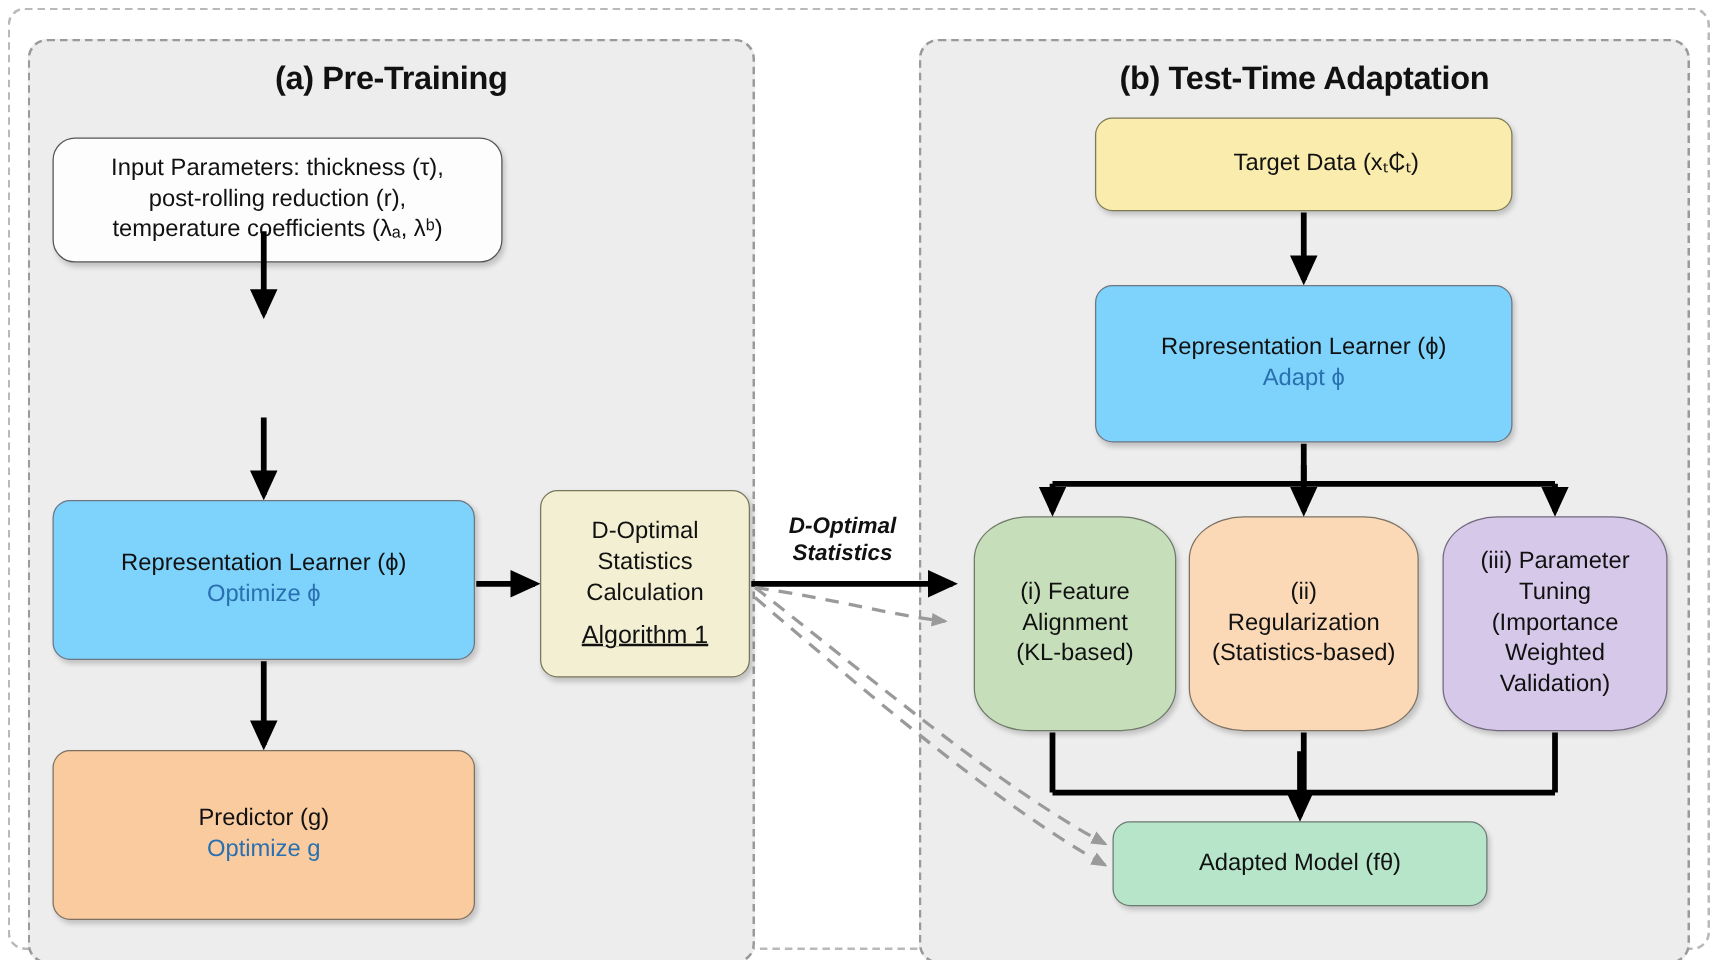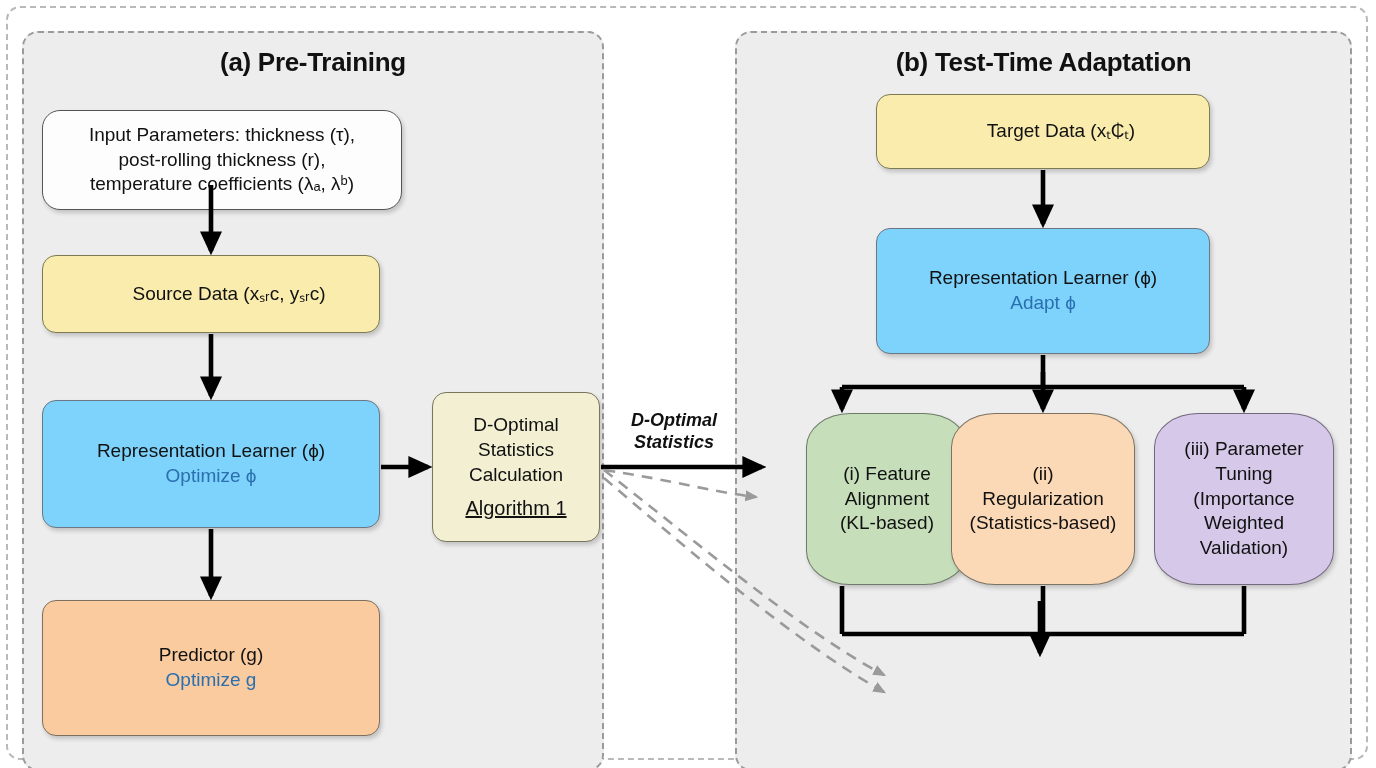--- a/index.html
+++ b/index.html
@@ -83,27 +83,24 @@
 <div id="stage">
 
   <div class="outer-frame"></div>
 
   <div class="panel" id="panel-a">
     <div class="panel-title">(a) Pre-Training</div>
   </div>
 
   <div class="node n-white" style="left:42px;top:84px;width:360px;height:100px;border-radius:18px;margin-top:26px;">
     <span class="line main">Input Parameters: thickness (τ),</span>
-    <span class="line main">post-rolling thickness (r),</span>
+    <span class="line main">post-rolling reduction (r),</span>
     <span class="line main">temperature coefficients (λₐ, λᵇ)</span>
   </div>
 
-  <div class="node n-yellow" style="left:42px;top:255px;width:338px;height:78px;">
-    <span class="line main">Source Data (xₛᵣᴄ, yₛᵣᴄ)</span>
-  </div>
 
   <div class="node n-blue" style="left:42px;top:400px;width:338px;height:128px;">
     <span class="line main">Representation Learner (ϕ)</span>
     <span class="line sub">Optimize ϕ</span>
   </div>
 
   <div class="node n-orange" style="left:42px;top:600px;width:338px;height:136px;">
     <span class="line main">Predictor (g)</span>
     <span class="line sub">Optimize g</span>
   </div>
@@ -121,40 +118,43 @@
 
   <div class="node n-yellow" style="left:876px;top:94px;width:334px;height:75px;">
     <span class="line main">Target Data (xₜ₵ₜ)</span>
   </div>
 
   <div class="node n-blue" style="left:876px;top:228px;width:334px;height:126px;">
     <span class="line main">Representation Learner (ϕ)</span>
     <span class="line sub">Adapt ϕ</span>
   </div>
 
-  <div class="node n-green blob" style="left:806px;top:413px;width:162px;height:172px;">
+  <div class="node n-green blob" style="left:779px;top:413px;width:162px;height:172px;">
     <span class="line main">(i) Feature</span>
     <span class="line main">Alignment</span>
     <span class="line main">(KL-based)</span>
   </div>
 
   <div class="node n-peach blob" style="left:951px;top:413px;width:184px;height:172px;">
     <span class="line main">(ii)</span>
     <span class="line main">Regularization</span>
     <span class="line main">(Statistics-based)</span>
   </div>
 
   <div class="node n-purple blob" style="left:1154px;top:413px;width:180px;height:172px;">
     <span class="line main">(iii) Parameter</span>
     <span class="line main">Tuning</span>
     <span class="line main">(Importance</span>
     <span class="line main">Weighted</span>
     <span class="line main">Validation)</span>
   </div>
 
+  <div class="node n-mint" style="left:890px;top:657px;width:300px;height:68px;">
+    <span class="line main">Adapted Model (fθ)</span>
+  </div>
 
   <div class="edge-label" style="left:612px;top:410px;width:124px;">
     <span>D-Optimal</span><br>
     <span>Statistics</span>
   </div>
 
   <svg id="wires" viewBox="0 0 1376 768">
     <defs>
       <marker id="ah-black" viewBox="0 0 10 10" refX="8.2" refY="5" markerWidth="5.2" markerHeight="5.2" orient="auto-start-reverse">
         <path d="M 0 0.4 L 10 5 L 0 9.6 z" fill="#000"></path>

